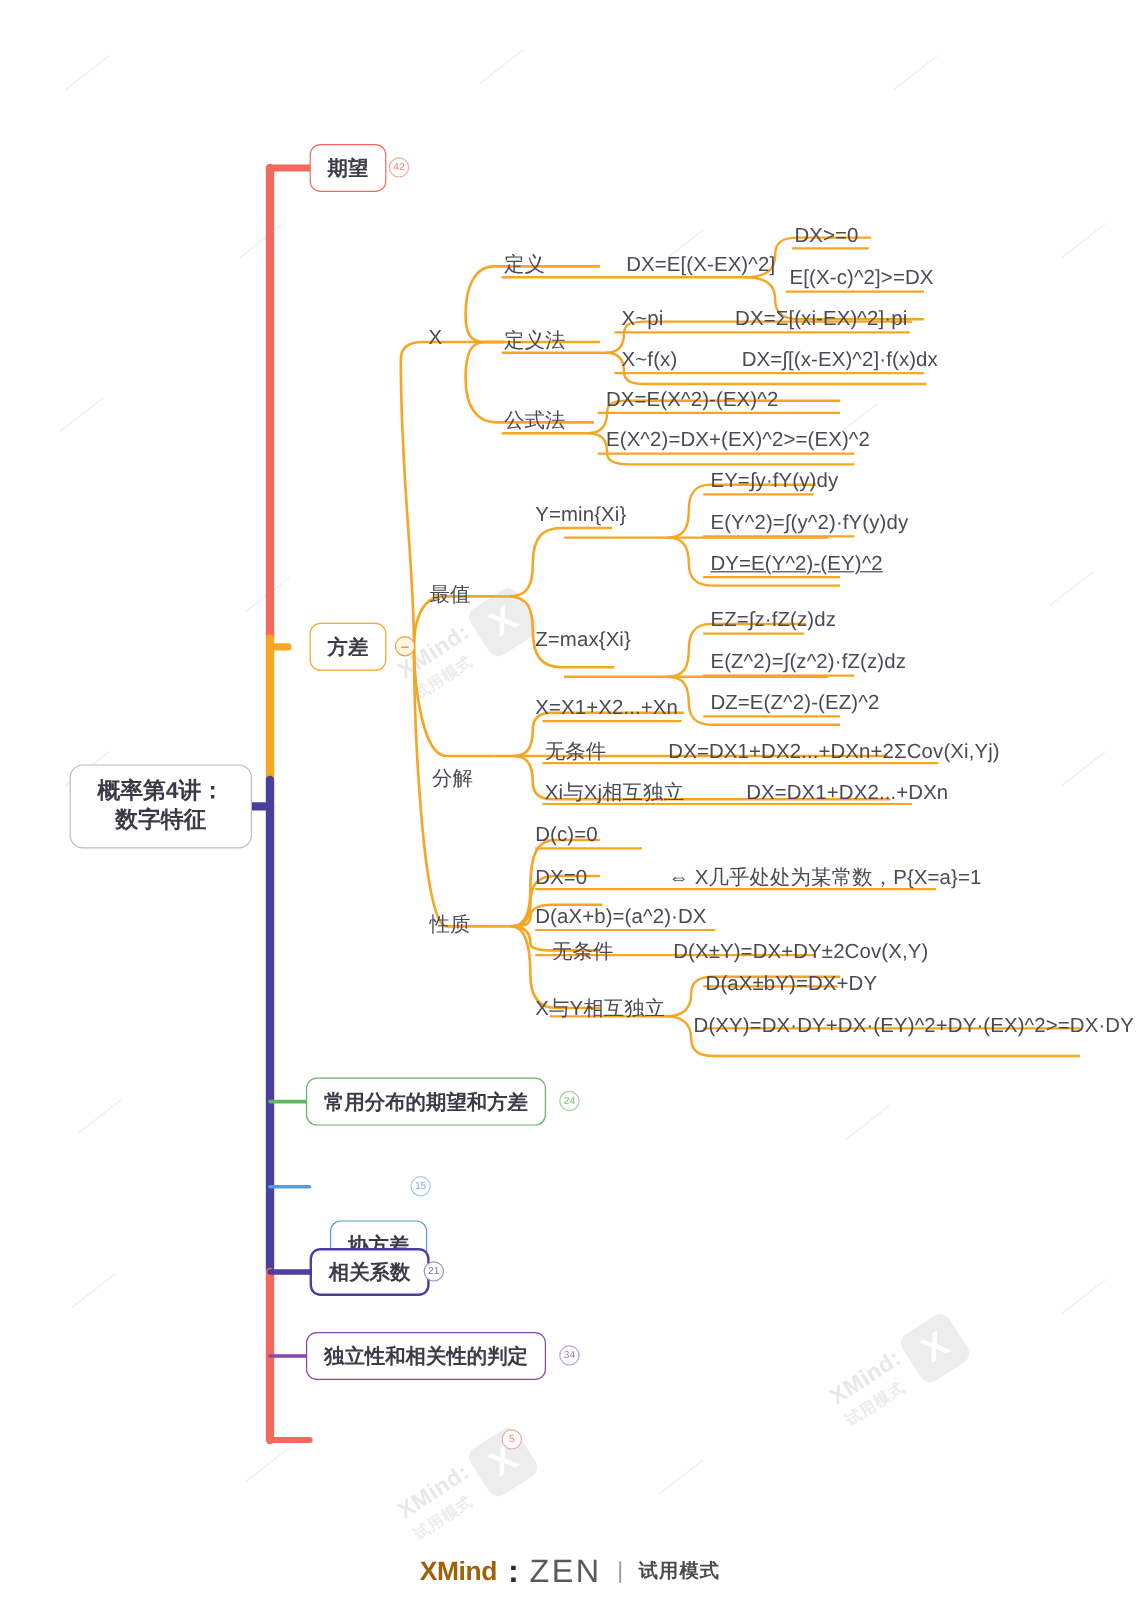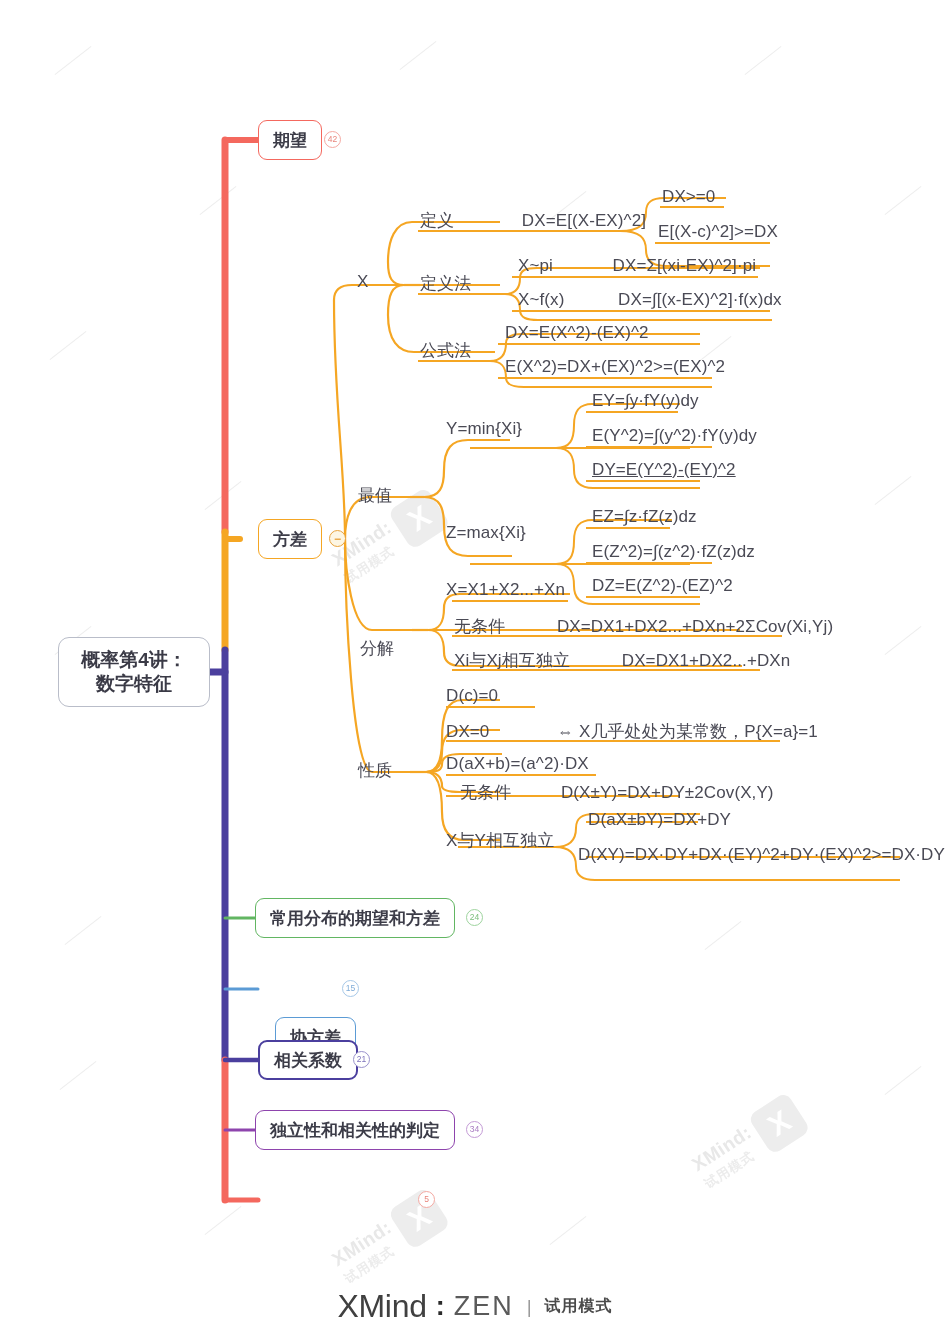--- a/index.html
+++ b/index.html
@@ -125,21 +125,21 @@
   
   #footer {
     position: absolute;
     left: 0; bottom: 18px;
     width: 950px;
     display: flex;
     align-items: center;
     justify-content: center;
     gap: 9px;
   }
-  #footer .fx { font-size: 32px; font-weight: 400; color: #404040; letter-spacing: -0.3px; }
+  #footer .fx { font-size: 22px; font-weight: 700; color: #a16207; letter-spacing: -0.3px; }
   #footer .fc { font-size: 27px; font-weight: 700; color: #2b2b2b; }
   #footer .fz { font-size: 27px; font-weight: 300; color: #5a5a5a; letter-spacing: 2px; }
   #footer .fsep { font-size: 19px; color: #9a9a9a; font-weight: 300; margin: 0 4px; }
   #footer .fm { font-size: 16px; font-weight: 700; color: #4a4a4a; letter-spacing: 1px; }
 </style>
 </head>
 <body>
 
 <div id="canvas">
 

